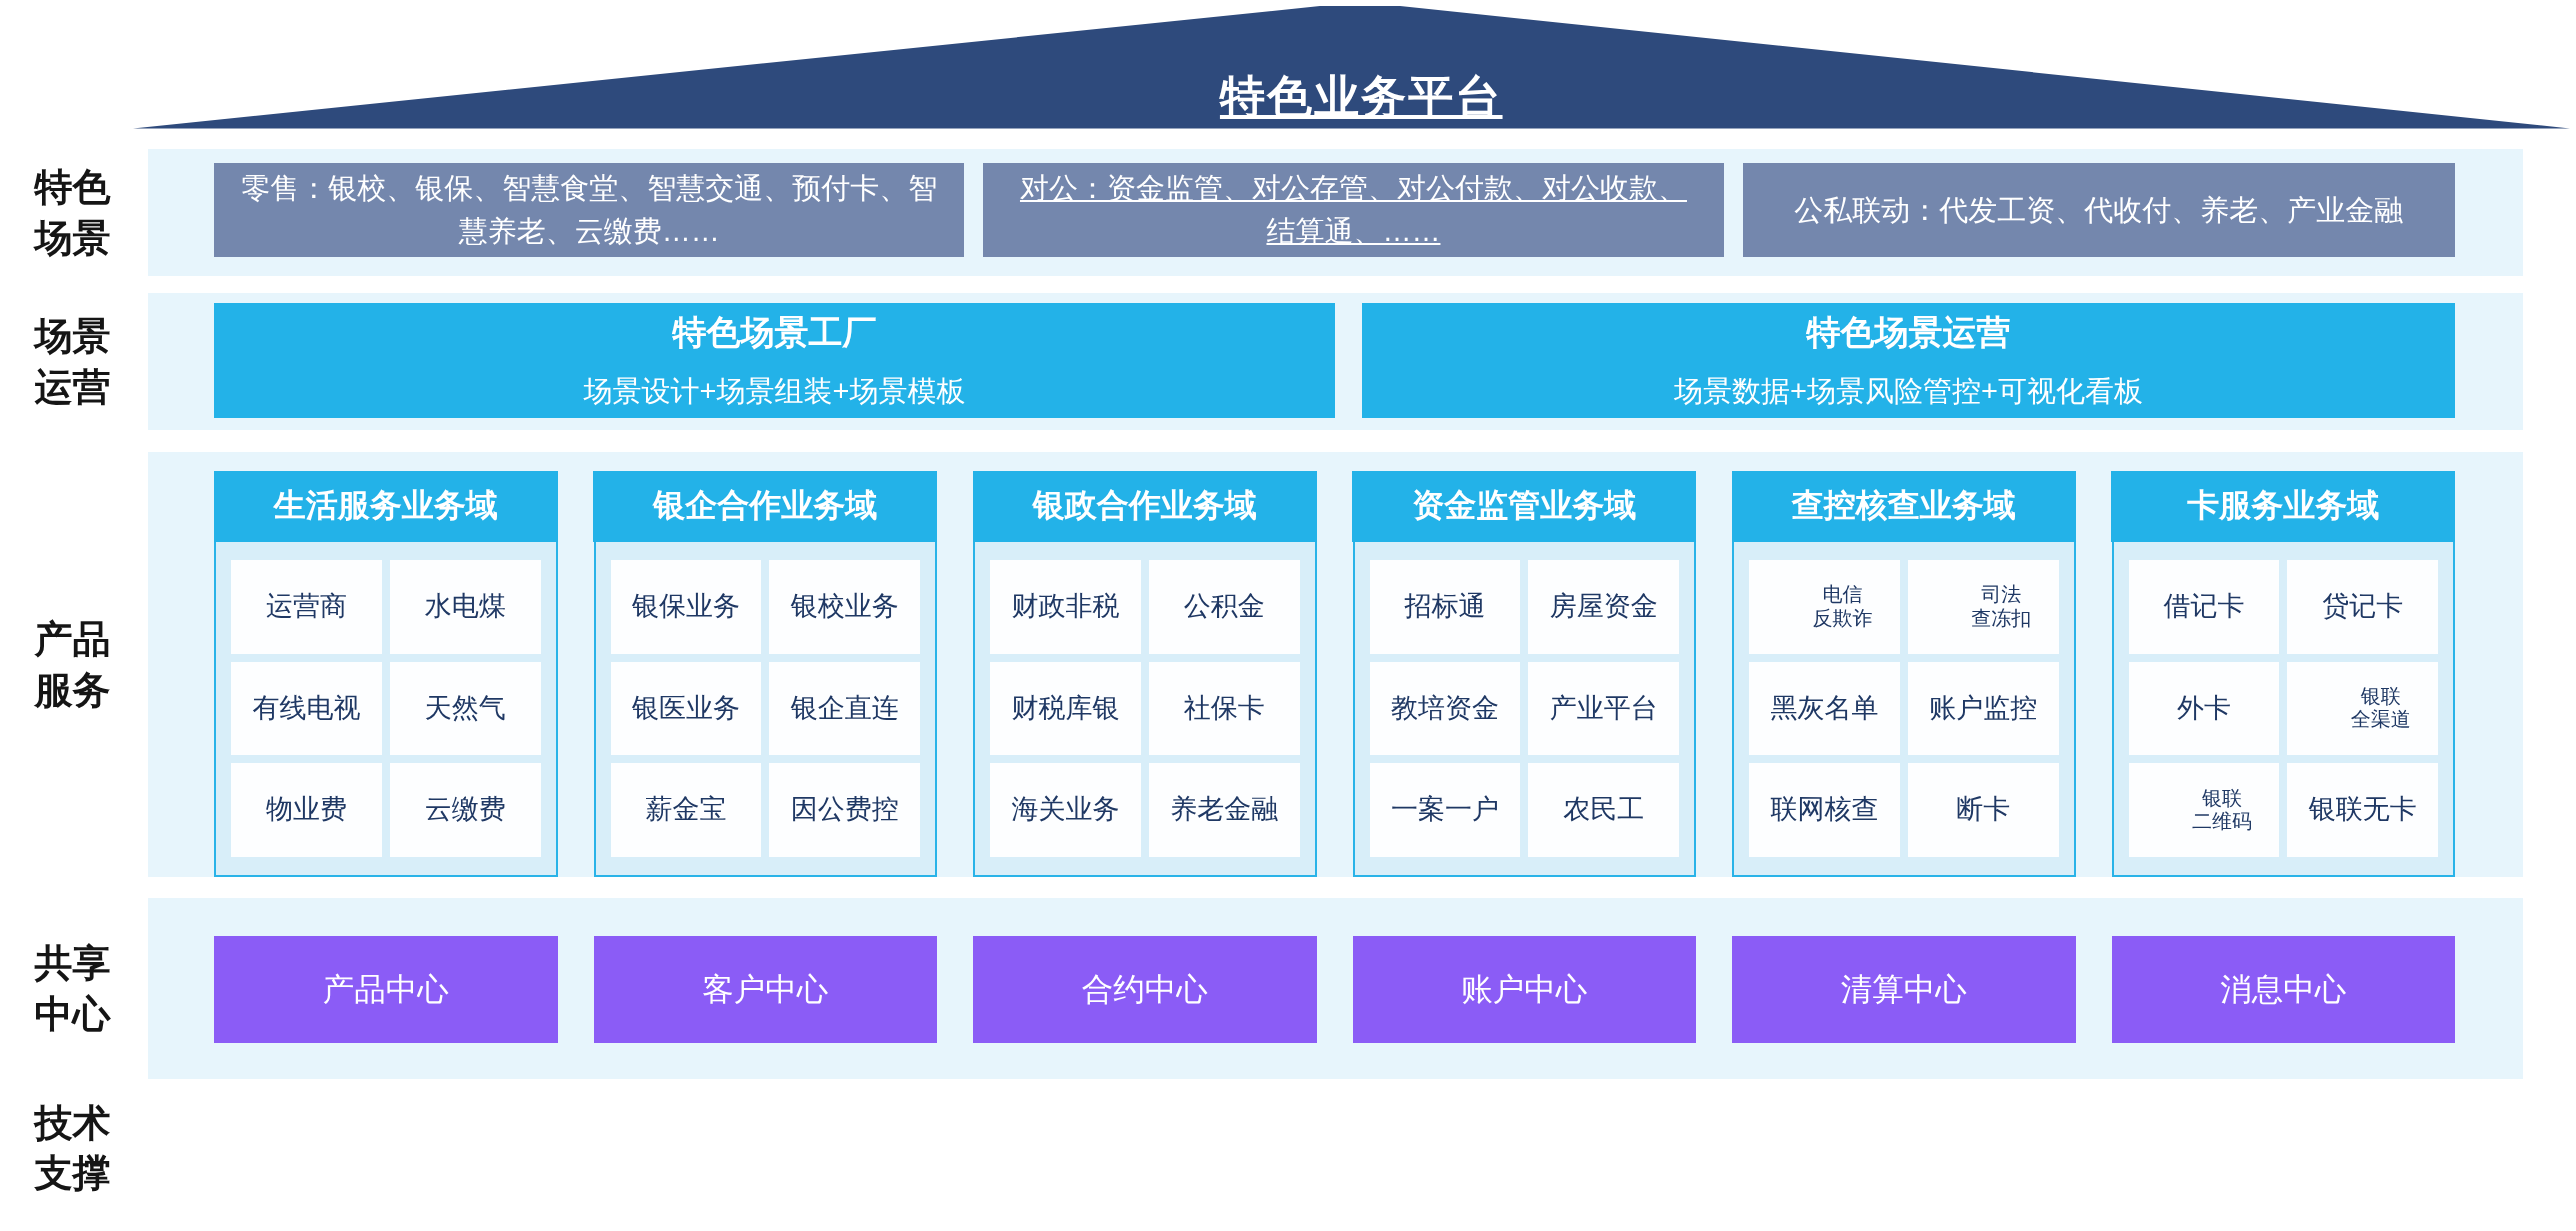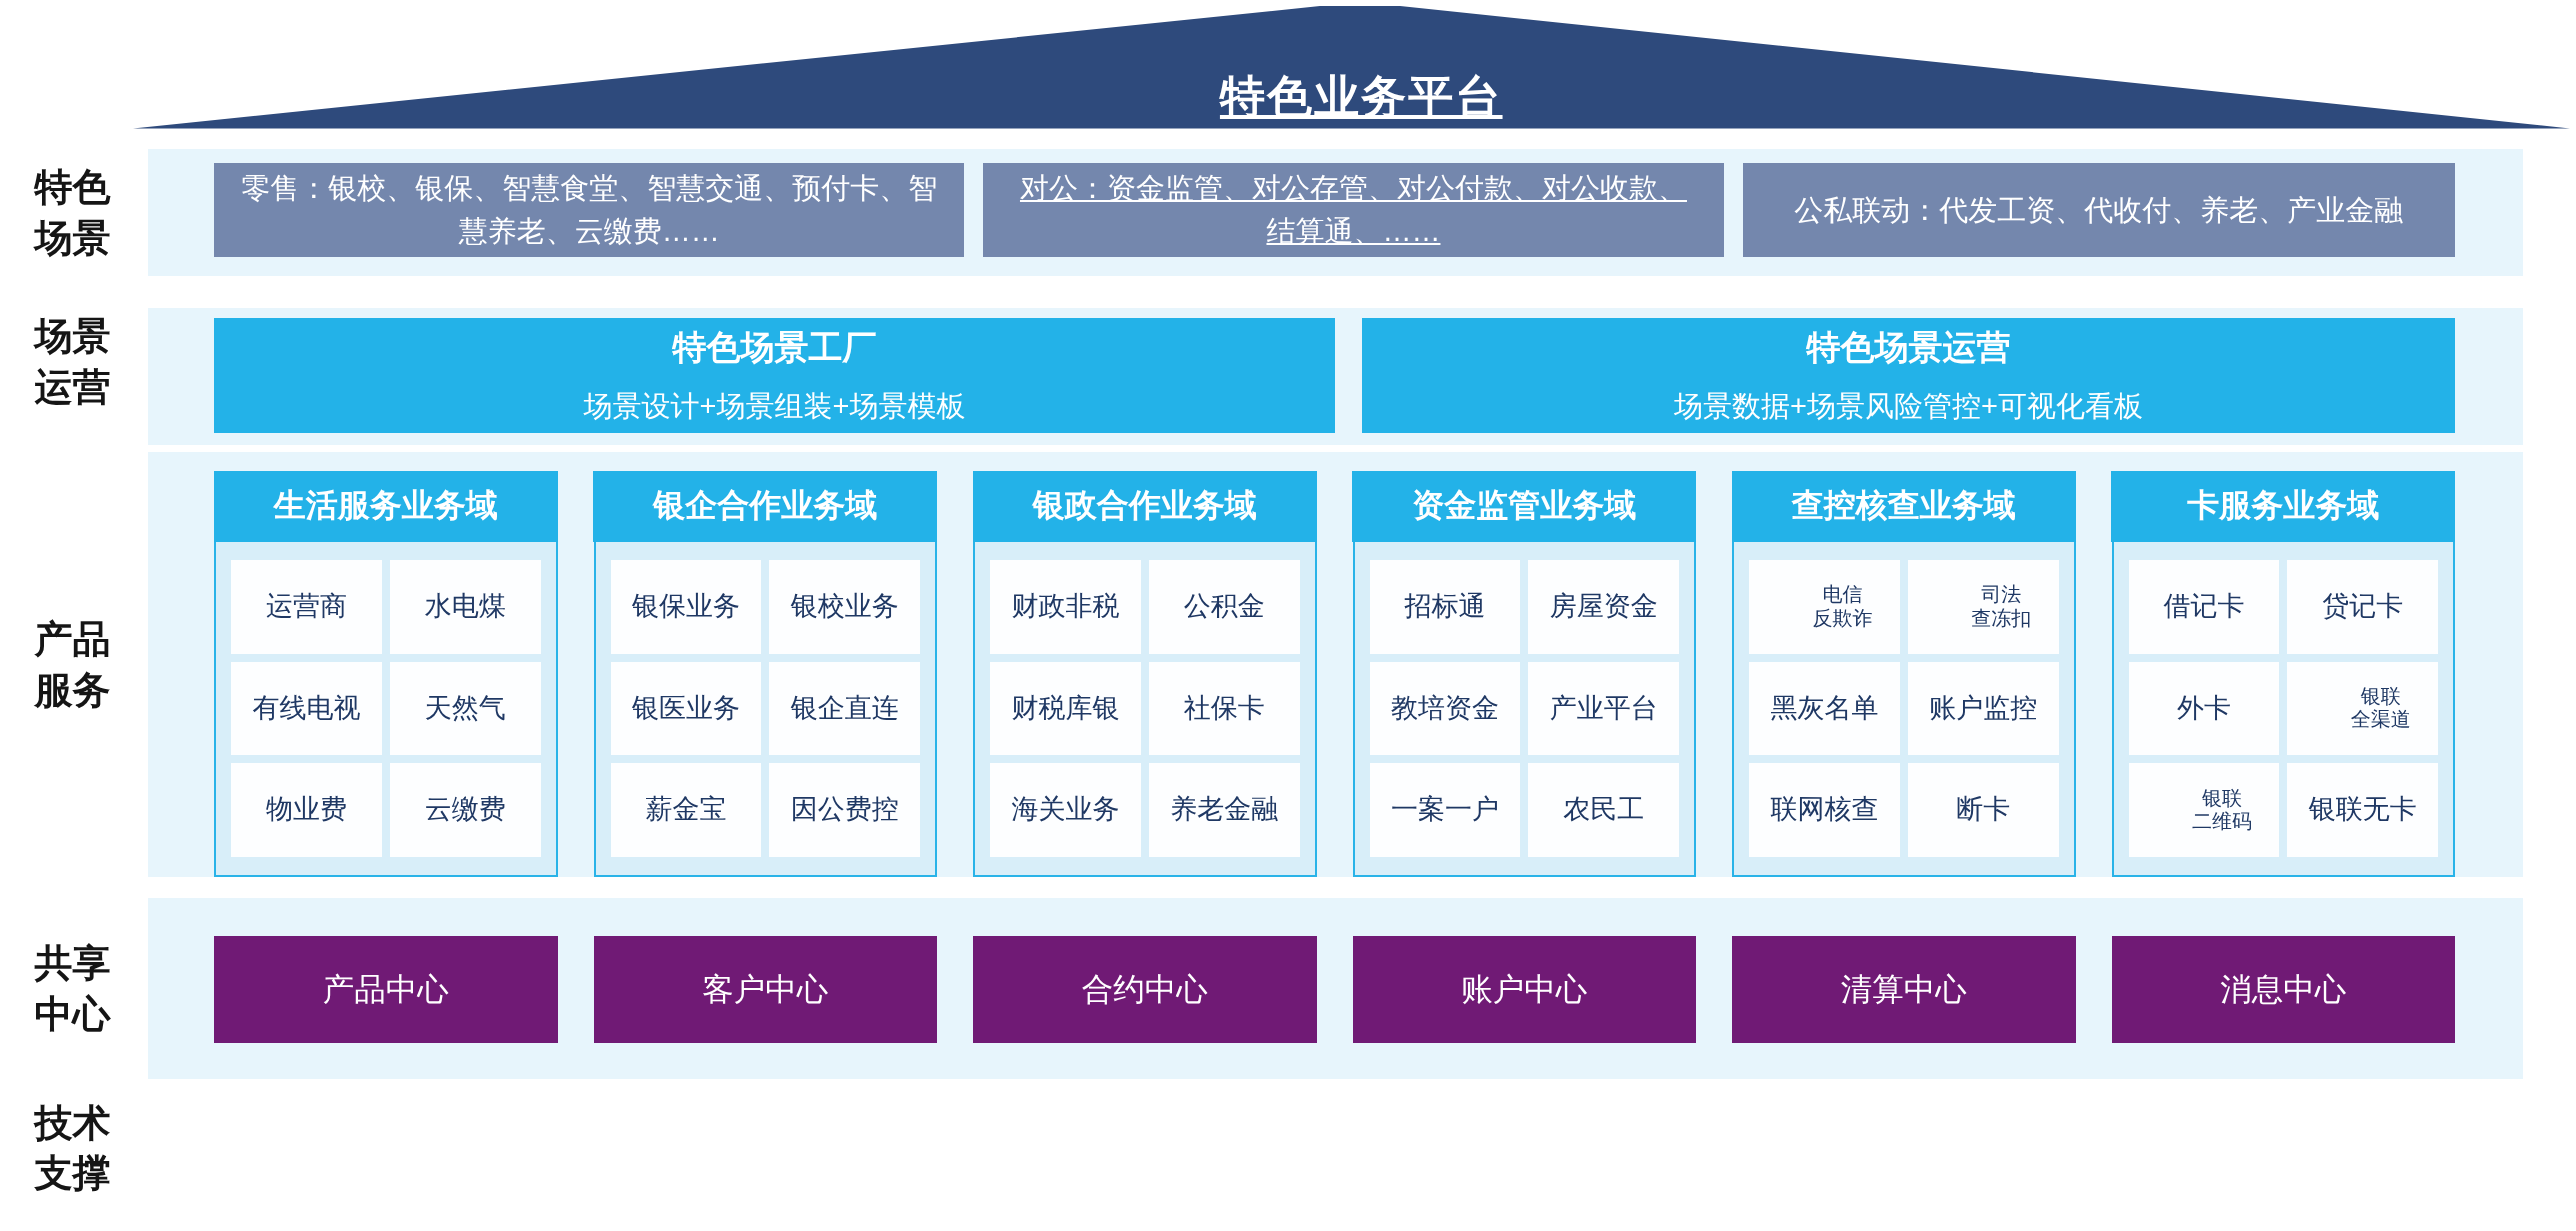--- a/index.html
+++ b/index.html
@@ -28,21 +28,21 @@
   }
   .sl1 { top:149px;  height:127px; }
   .sl2 { top:293px;  height:137px; }
   .sl3 { top:452px;  height:425px; }
   .sl4 { top:898px; height:181px; }
   .sl5 { top:1102px; height:92px; }
 
   
   .band { position:absolute; left:148px; width:2375px; background:#E7F5FC; box-sizing:border-box; }
   .band1 { top:149px;  height:127px; padding:14.4px 68px 0 66px; display:flex; gap:19px; }
-  .band2 { top:293px;  height:137px; padding:10.3px 68px 0 66px; display:flex; gap:27px;margin-top:15px; }
+  .band2 { top:293px;  height:137px; padding:10.3px 68px 0 66px; display:flex; gap:27px; }
   .band3 { top:452px;  height:425px; padding:19px 68px 0 66px; display:flex; gap:36px; }
   .band4 { top:898px; height:181px; padding:38px 68px 0 66px; display:flex; gap:36px; }
 
   
   .scene-box {
     height:94px; background:#7487AD; color:#ffffff;
     display:flex; align-items:center; justify-content:center; text-align:center;
     font-size:29px; line-height:1.5; padding:0 26px; box-sizing:border-box;
   }
   .scene-box.b1 { width:751px; }
@@ -78,21 +78,21 @@
   }
   .cell {
     background:#FDFEFF; color:#1F3864;
     display:flex; align-items:center; justify-content:center; text-align:center;
     font-size:27px; line-height:1.18; white-space:pre-line;
   }
   .cell.two-line { font-size:20px;padding-left:36px; }
 
   
   .share-box {
-    width:344px; height:107px; background:#701a75; color:#ffffff;
+    width:344px; height:107px; background:#8b5cf6; color:#ffffff;
     display:flex; align-items:center; justify-content:center;
     font-size:31.5px; box-sizing:border-box;
   }
 
   
   .tech-bar {
     position:absolute; left:148px; top:1102px; width:2376px; height:92px;
     background:#7B8AAA; color:#ffffff;
     display:flex; align-items:center; justify-content:center;
     font-size:55px; font-weight:bold; letter-spacing:2.7px;

